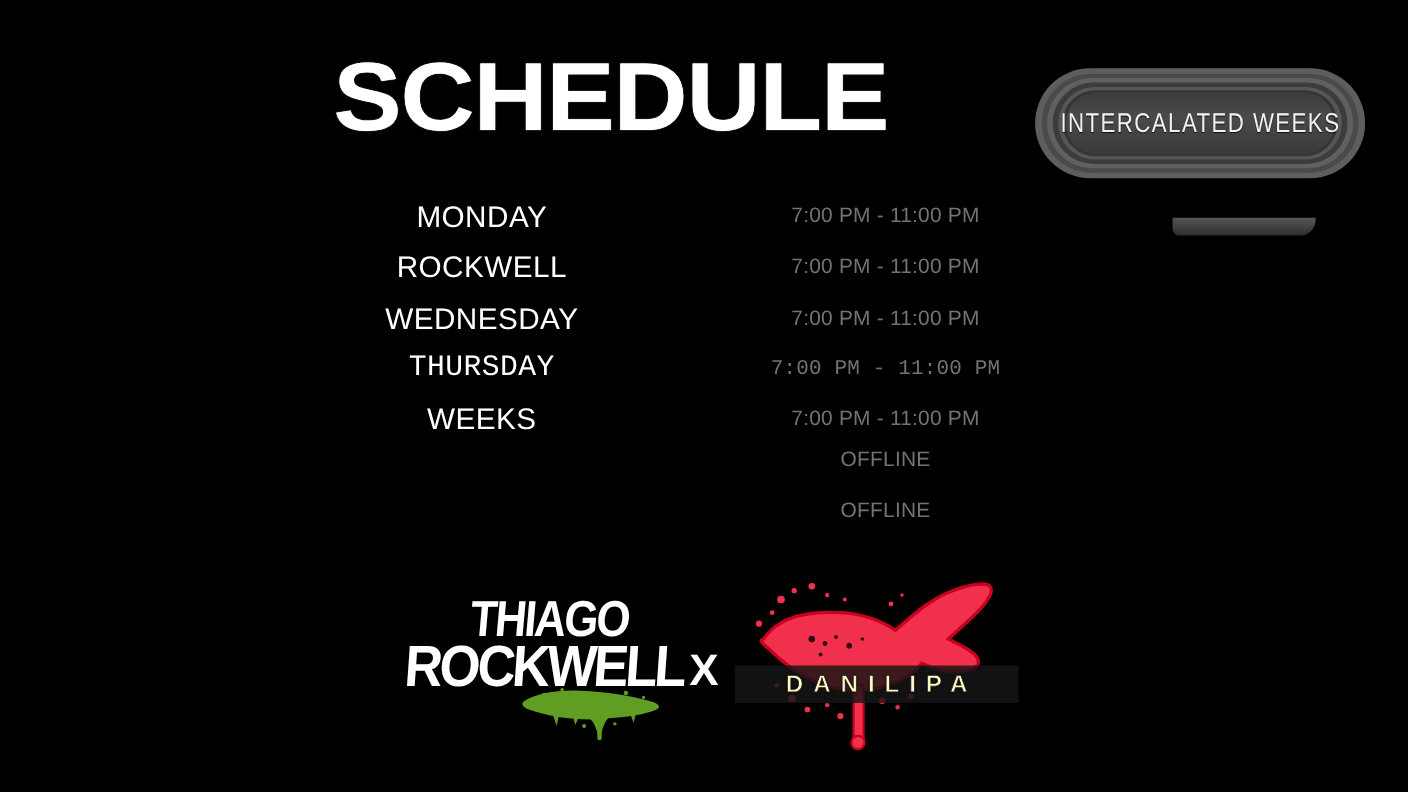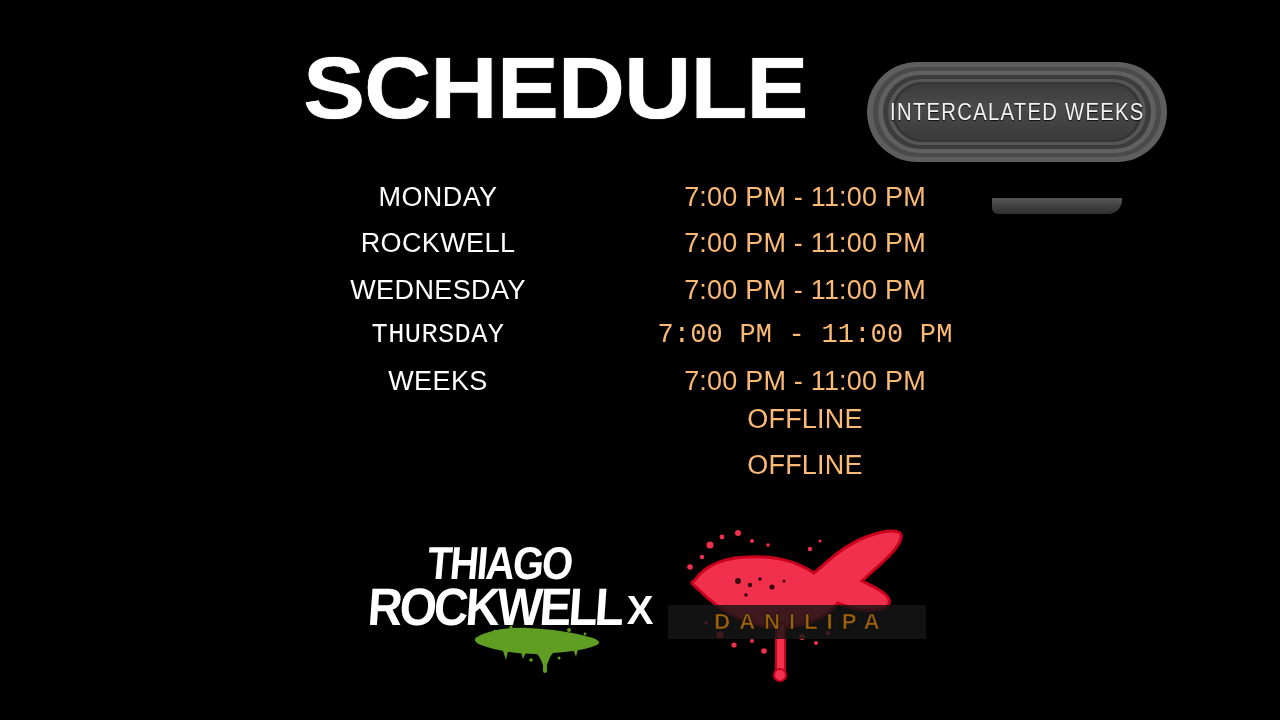--- a/index.html
+++ b/index.html
@@ -31,21 +31,21 @@
     transform:scaleX(1.06);
     transform-origin:center center;
     color:#ffffff;
     text-shadow:0 0 1px #fff;
     padding-right:160px;
   }
 
   
   #badge-wrap {
     position:absolute;
-    left:862px; top:58px;
+    left:936px; top:58px;
     width:310px; height:108px;text-align:center;
   }
   .badge-ring {
     position:absolute;
     border-radius:999px;
     left:50%; top:50%;
     transform:translate(-50%,-50%);
   }
   .r1 { width:300px; height:100px; background:#5e5e5e; }
   .r2 { width:288px; height:90px;  background:#4a4a4a; }
@@ -100,24 +100,24 @@
     font-size:27px;
     line-height:34px;
     letter-spacing:.4px;
     color:#ffffff;
     white-space:nowrap;
   }
   .time-cell {
     position:absolute;
     left:645px; width:320px;
     text-align:center;
-    font-size:27px;
+    font-size:19px;
     line-height:34px;
     letter-spacing:.2px;
-    color:#fdba74;
+    color:#737373;
     white-space:nowrap;
   }
 
   
   #footer { position:absolute; left:0; top:505px; width:1280px; height:215px; }
 
   
   #logo-thiago-rockwell {
     position:absolute; left:368px; top:20px; width:245px; height:150px;
   }
@@ -170,21 +170,21 @@
   #danilipa-text {
     position:absolute;
     left:8px; top:82px;
     width:258px; height:34px;
     line-height:34px;
     text-align:center;
     font-size:22px;
     font-weight:bold;
     letter-spacing:9px;
     text-indent:9px;
-    color:#a16207;
+    color:#fef9c3;
     -webkit-text-stroke:0.7px #1a1a1a;
     text-shadow:0 0 2px #000;
     white-space:nowrap;
   }
 </style>
 </head>
 <body>
 
 <div id="header">
 

